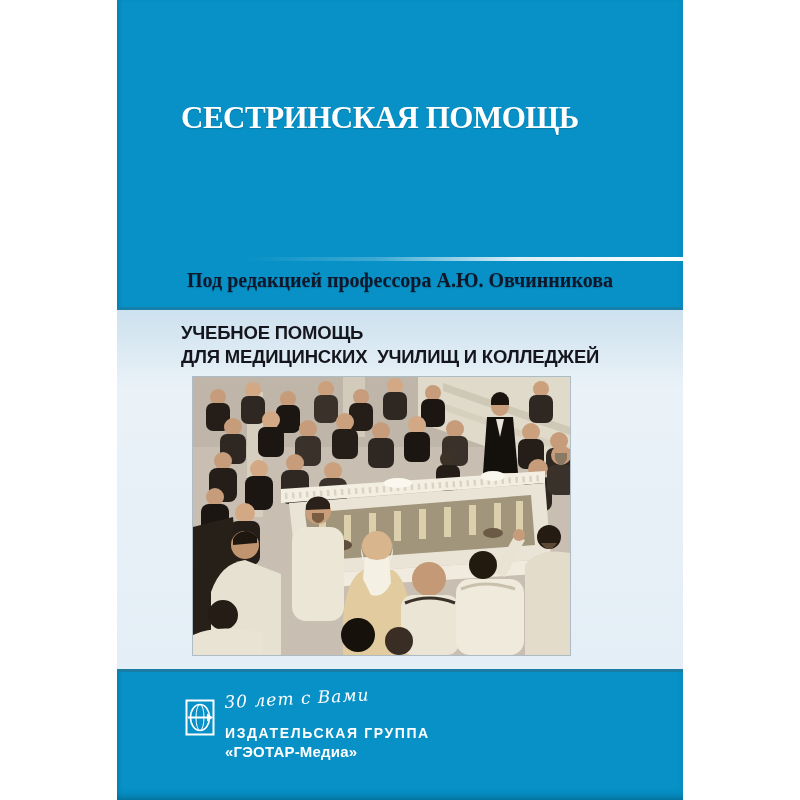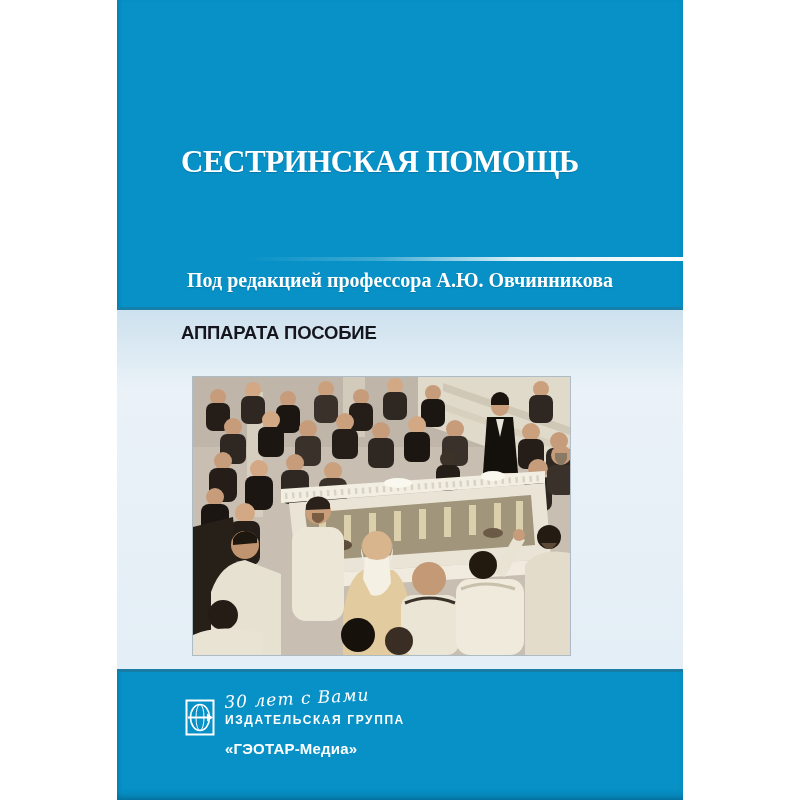--- a/index.html
+++ b/index.html
@@ -1,63 +1,64 @@
 <!DOCTYPE html>
 <html><head>
 <meta charset="utf-8">
 <style>
   html,body{margin:0;padding:0;width:800px;height:800px;overflow:hidden;background:#ffffff;
             font-family:"Liberation Sans", sans-serif;}
   .stage{position:relative;width:800px;height:800px;background:#ffffff;}
   .cover{position:absolute;left:117px;top:0;width:566px;height:800px;background:#0791C6;
          box-shadow:inset 0 -7px 9px -5px rgba(0,55,85,.45), inset 3px 0 5px -3px rgba(0,55,85,.25);}
-  .title-block{position:absolute;left:64px;top:99px;margin-top:44px;}
+  .title-block{position:absolute;left:64px;top:99px;}
   .title-line{color:#ffffff;font-family:"Liberation Serif", serif;font-weight:bold;
               font-size:31px;line-height:38px;letter-spacing:-0.5px;white-space:nowrap;
               text-shadow:0 1px 1px rgba(0,50,80,.25);}
   .divider{position:absolute;left:128px;right:0;top:257px;height:4px;
            background:linear-gradient(to right, rgba(255,255,255,0) 0%, rgba(255,255,255,.22) 30%,
                       rgba(255,255,255,.85) 62%, #ffffff 100%);}
-  .editor-line{position:absolute;top:269px;left:0;width:100%;text-align:center;color:#ffffff;
+  .editor-line{position:absolute;top:269px;left:0;width:100%;text-align:center;color:#0f172a;
                font-family:"Liberation Serif", serif;font-weight:bold;font-size:20px;
                text-shadow:0 1px 1px rgba(0,50,80,.25);}
   .band{position:absolute;left:0;top:307px;width:100%;height:365px;box-sizing:border-box;
         background:linear-gradient(180deg,#cde1ee 0%,#eaf2f8 22%,#e4eef6 100%);
         border-top:3px solid #1580ab;border-bottom:3px solid #197ca4;}
   .subtitle-block{position:absolute;left:64px;top:11px;}
   .subtitle-line{color:#15151e;font-weight:bold;font-size:18.5px;line-height:23.5px;
                  letter-spacing:-0.2px;white-space:pre;}
   .photo-frame{position:absolute;left:76px;top:67px;width:377px;height:278px;
                outline:1px solid rgba(90,110,125,.4);background:#c8beb1;}
   .photo-frame svg{display:block;}
   .footer-logo{position:absolute;left:68px;top:692px;display:flex;align-items:flex-start;}
   .logo-mark{width:30px;height:37px;margin-top:7px;flex:none;}
   .logo-text{margin-left:10px;color:#ffffff;}
   .script-line{font-family:"DejaVu Serif", serif;font-style:italic;font-size:17px;
                letter-spacing:1px;transform:rotate(-3deg);transform-origin:left bottom;}
-  .group-line{font-size:12px;font-weight:bold;letter-spacing:1.6px;margin-top:1px;white-space:nowrap;}
-  .brand-line{font-size:15px;font-weight:bold;letter-spacing:0.2px;margin-top:13px;white-space:nowrap;}
+  .group-line{font-size:14px;font-weight:bold;letter-spacing:1.6px;margin-top:13px;white-space:nowrap;}
+  .brand-line{font-size:15px;font-weight:bold;letter-spacing:0.2px;margin-top:2px;white-space:nowrap;}
 </style>
 </head>
 <body>
 
 <div class="stage">
   <div class="cover">
 
     <div class="title-block">
       <div class="title-line">СЕСТРИНСКАЯ ПОМОЩЬ</div>
     </div>
 
     <div class="divider"></div>
 
     <div class="editor-line">Под редакцией профессора А.Ю. Овчинникова</div>
 
     <div class="band">
       <div class="subtitle-block">
-        <div class="subtitle-line">АППАРАТА ПОСОБИЕ</div>
+        <div class="subtitle-line">УЧЕБНОЕ ПОМОЩЬ</div>
+        <div class="subtitle-line">ДЛЯ МЕДИЦИНСКИХ  УЧИЛИЩ И КОЛЛЕДЖЕЙ</div>
       </div>
 
       <div class="photo-frame" role="img" aria-label="Historic tinted photograph of a medical demonstration in an amphitheatre: audience of men in dark suits seated behind a white display case, doctors in white coats and a white-bearded professor in the foreground">
         <svg width="377" height="278" viewBox="0 0 377 278" xmlns="http://www.w3.org/2000/svg">
 
           <rect x="0" y="0" width="377" height="278" fill="#c8beb1"></rect>
           <rect x="0" y="0" width="377" height="70" fill="#bfb5a8"></rect>
           <polygon points="225,0 377,0 377,100 225,45" fill="#e0dacb"></polygon>
           <polygon points="250,6 377,50 377,58 250,14" fill="#cfc8b7"></polygon>
           <polygon points="238,22 377,70 377,77 238,29" fill="#d7d0bf"></polygon>

